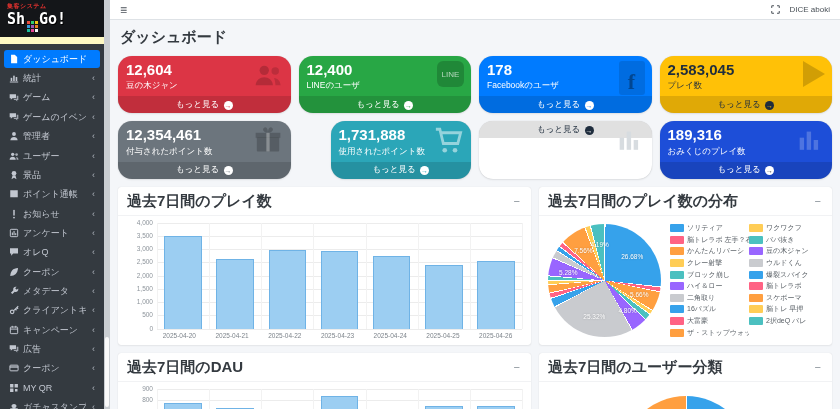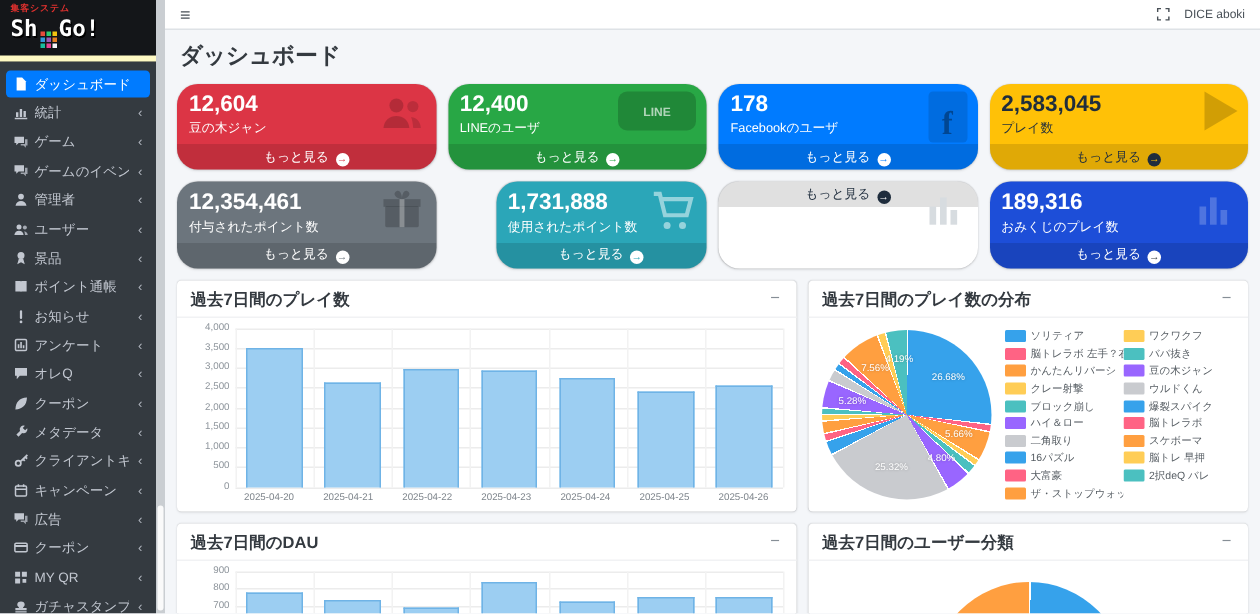--- a/index.html
+++ b/index.html
@@ -1,21 +1,21 @@
 <!DOCTYPE html>
 <html><head>
 <meta charset="utf-8">
 <style>
   html,body{margin:0;padding:0;width:840px;height:409px;overflow:hidden;
     font-family:"Liberation Sans","DejaVu Sans",sans-serif;background:#f4f6f9;}
   .app{display:flex;width:840px;height:409px;}
 
   
   .sidebar{width:104px;flex-shrink:0;background:#343a40;display:flex;flex-direction:column;overflow:hidden;}
-  .brand{background:#141619;padding:3px 7px 5px;border-bottom:4px solid #fef9c3;}
+  .brand{background:#141619;padding:3px 7px 5px;border-bottom:7px solid #fef9c3;}
   .brand-sys{color:#e0312e;font-size:6px;font-weight:bold;letter-spacing:.5px;line-height:1.3;}
   .brand-logo{color:#fff;font-size:15px;font-weight:900;line-height:1.15;
     font-family:"DejaVu Sans Mono","Liberation Mono",monospace;text-shadow:1px 1px 0 #000;}
   .ublock{display:inline-grid;grid-template-columns:repeat(3,3px);grid-auto-rows:3px;gap:1px;margin:0 1px 0 2px;}
   .ublock i{display:block;}
   .smenu{flex:1;padding:6px 4px;}
   .sitem{display:flex;align-items:center;gap:4px;padding:4px 5px;margin-bottom:1px;border-radius:3px;
     font-size:9px;color:#c2c7d0;cursor:pointer;line-height:1.15;}
   .sitem.active{background:#007bff;color:#fff;}
   .sitem svg{width:10px;height:10px;flex-shrink:0;}
@@ -39,37 +39,37 @@
   
   .cards{display:grid;grid-template-columns:repeat(4,1fr);gap:8px;margin-bottom:8px;}
   .sbox{border-radius:14px;position:relative;overflow:hidden;color:#fff;
     box-shadow:0 0 1px rgba(0,0,0,.2),0 1px 2px rgba(0,0,0,.08);}
   .sbox.dark-text{color:#1f2d3d;}
   .sbox .inner{padding:5px 8px 4px;min-height:30px;}
   .sbox .num{font-size:15px;font-weight:bold;line-height:1.15;}
   .sbox .lbl{font-size:8.5px;margin-top:2px;white-space:nowrap;}
   .sbox .bicon{position:absolute;top:5px;right:7px;}
   .bi{width:32px;height:28px;display:block;}
-  .line-badge{display:flex;align-items:center;justify-content:center;width:52px;height:26px;border-radius:6px;
-    background:rgba(0,0,0,.18);color:rgba(255,255,255,.65);font-size:8px;font-weight:bold;}
+  .line-badge{display:flex;align-items:center;justify-content:center;width:27px;height:26px;border-radius:6px;
+    background:rgba(0,0,0,.18);color:rgba(255,255,255,.65);font-size:8px;font-weight:normal;}
   .fb-badge{display:flex;align-items:center;justify-content:center;width:26px;height:26px;border-radius:3px;
     background:rgba(0,0,0,.12);color:rgba(0,0,0,.35);font-size:22px;font-weight:bold;
     font-family:"Liberation Serif",serif;line-height:0;padding-top:8px;}
   .play-tri{display:block;width:0;height:0;border-top:13px solid transparent;border-bottom:13px solid transparent;
     border-left:22px solid rgba(0,0,0,.18);}
   .sbox .foot{display:block;text-align:center;font-size:8.5px;background:rgba(0,0,0,.12);
     padding:2.5px 0;cursor:pointer;text-decoration:none;color:inherit;}
   .mcirc{display:inline-flex;align-items:center;justify-content:center;width:9px;height:9px;border-radius:50%;
     vertical-align:-1px;margin-left:2px;font-size:7px;line-height:1;}
 
   
   .charts{display:grid;grid-template-columns:413fr 293fr;gap:8px;margin-bottom:8px;}
   .card{background:#fff;border-radius:3px;box-shadow:0 0 1px rgba(0,0,0,.15),0 1px 2px rgba(0,0,0,.06);}
   .chead{display:flex;align-items:center;padding:5px 9px 4px;border-bottom:1px solid #f1f2f4;}
-  .ctitle{font-size:11px;color:#343a40;font-weight:600;}
+  .ctitle{font-size:15px;color:#343a40;font-weight:600;}
   .cmin{margin-left:auto;color:#868e96;font-size:11px;line-height:1;cursor:pointer;padding:0 2px;}
   .cbody{padding:7px 9px 6px;}
 
   
   .bwrap{display:flex;height:106px;}
   .yax{width:26px;flex-shrink:0;display:flex;flex-direction:column;justify-content:space-between;
     text-align:right;padding-right:4px;font-size:6.5px;color:#8d949b;line-height:0;}
   .plot{flex:1;position:relative;}
   .hgrid{position:absolute;left:0;right:0;height:1px;background:#ececec;}
   .vgrid{position:absolute;top:0;bottom:0;width:1px;background:#f2f2f2;}

